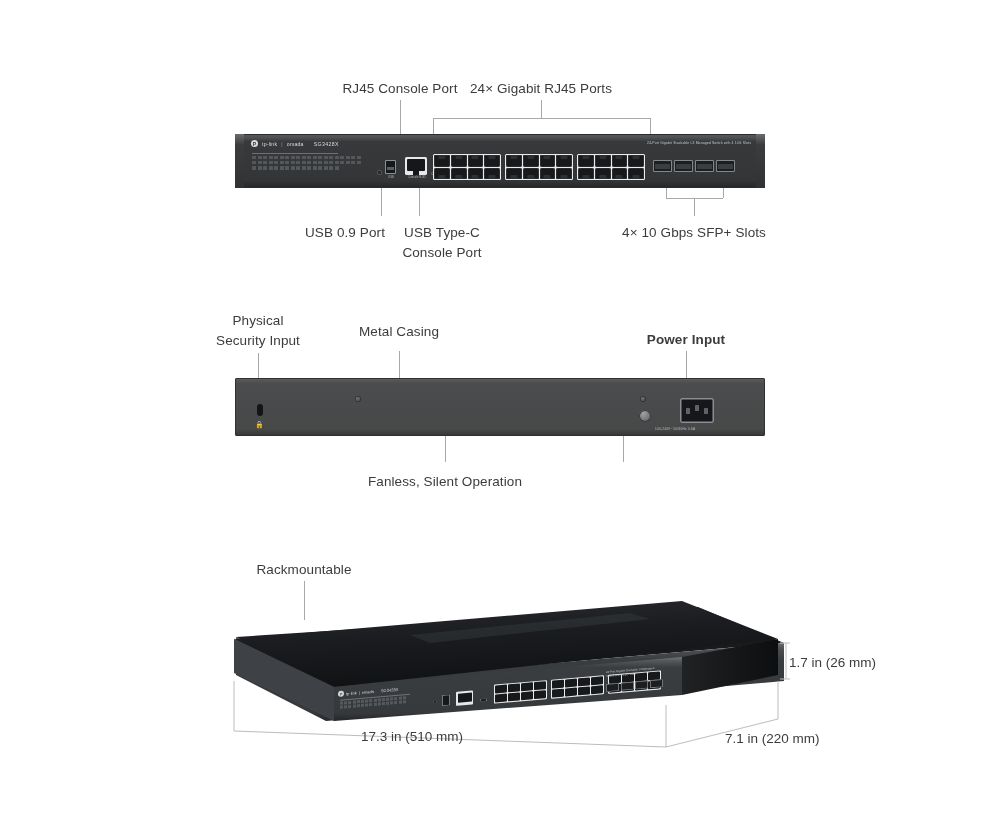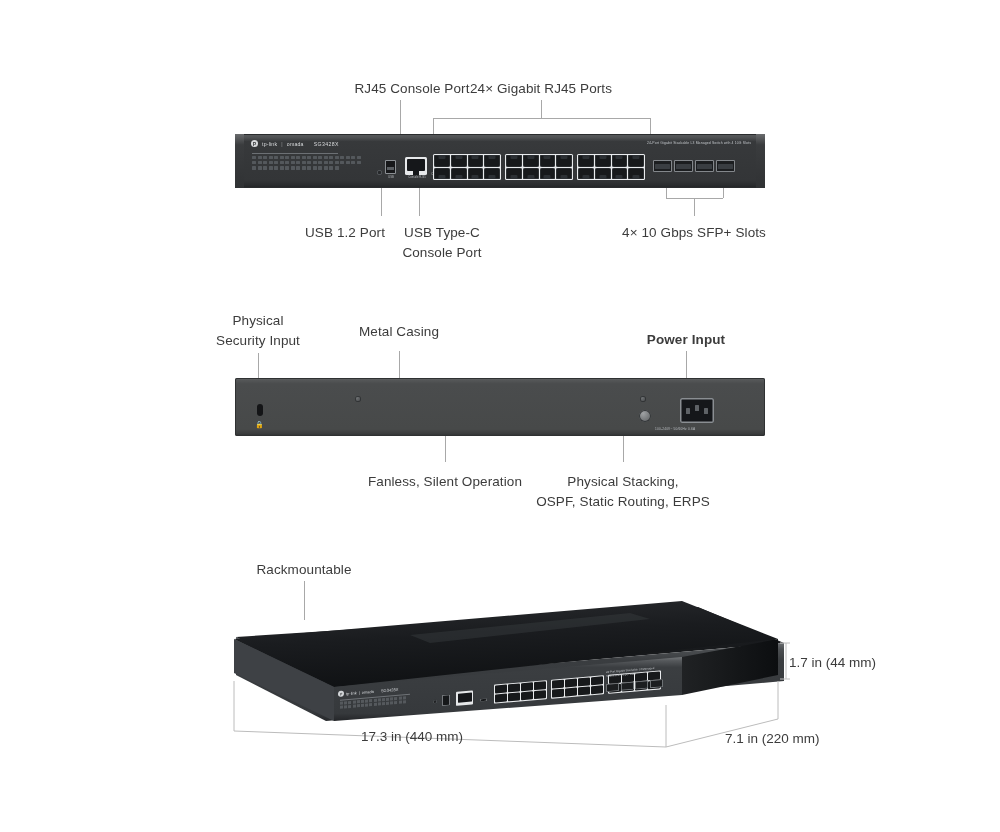--- a/index.html
+++ b/index.html
@@ -195,23 +195,23 @@
 
   .dimtext {
     position:absolute; font-size:13.5px; color:#3c3c3c; white-space:nowrap;
   }
 </style>
 </head>
 <body>
 
 <div class="stage">
 
-  <div class="callout c" style="left:412px; top:79px;">RJ45 Console Port</div>
+  <div class="callout c" style="left:400px; top:79px;">RJ45 Console Port</div>
   <div class="callout c" style="left:541px; top:79px;">24× Gigabit RJ45 Ports</div>
-  <div class="callout c" style="left:345px; top:223px;">USB 1.2 Port</div>
+  <div class="callout c" style="left:345px; top:223px;">USB 0.9 Port</div>
   <div class="callout c" style="left:442px; top:223px;">USB Type-C
 Console Port</div>
   <div class="callout c" style="left:694px; top:223px;">4× 10 Gbps SFP+ Slots</div>
 
   <div class="vline" style="left:400px; top:100px; height:34px;"></div>
   <div class="vline" style="left:541px; top:100px; height:18px;"></div>
   <div class="hline" style="left:433px; top:118px; width:217px;"></div>
   <div class="vline" style="left:433px; top:118px; height:18px;"></div>
   <div class="vline" style="left:650px; top:118px; height:18px;"></div>
 
@@ -378,22 +378,20 @@
 
     <div class="rightlabel">24-Port Gigabit Stackable L3 Managed
 Switch with 4 10G Slots</div>
   </div>
 
   <div class="callout c" style="left:258px; top:311px;">Physical
 Security Input</div>
   <div class="callout c" style="left:399px; top:322px;">Metal Casing</div>
   <div class="callout c" style="left:686px; top:330px;font-weight:bold;">Power Input</div>
   <div class="callout c" style="left:445px; top:472px;">Fanless, Silent Operation</div>
-  <div class="callout c" style="left:623px; top:472px;">Physical Stacking,
-OSPF, Static Routing, ERPS</div>
 
   <div class="vline" style="left:258px; top:353px; height:25px;"></div>
   <div class="vline" style="left:399px; top:351px; height:27px;"></div>
   <div class="vline" style="left:686px; top:351px; height:27px;"></div>
   <div class="vline" style="left:445px; top:436px; height:26px;"></div>
   <div class="vline" style="left:623px; top:436px; height:26px;"></div>
 
   <div class="rear">
     <div class="klock"></div>
     <div class="klockicon">🔒</div>
@@ -619,17 +617,17 @@
         <div style="width:13px;height:8px;background:#1c1e20;box-shadow:inset 0 0 0 .8px #83878b;border-radius:1px"></div>
         <div style="width:13px;height:8px;background:#1c1e20;box-shadow:inset 0 0 0 .8px #83878b;border-radius:1px"></div>
         <div style="width:13px;height:8px;background:#1c1e20;box-shadow:inset 0 0 0 .8px #83878b;border-radius:1px"></div>
       </div>
 
       <div style="position:absolute;left:268px;top:3px;font-size:2.8px;line-height:4px;color:#c0c4c8;white-space:pre-line">24-Port Gigabit Stackable L3 Managed
 Switch with 4 10G Slots</div>
     </div>
   </div>
 
-  <div class="dimtext" style="left:361px; top:729px;">17.3 in (440 mm)</div>
+  <div class="dimtext" style="left:361px; top:729px;">17.3 in (510 mm)</div>
   <div class="dimtext" style="left:725px; top:731px;">7.1 in (220 mm)</div>
-  <div class="dimtext" style="left:789px; top:655px;">1.7 in (44 mm)</div>
+  <div class="dimtext" style="left:789px; top:655px;">1.7 in (26 mm)</div>
 
 </div>
 
 </body></html>

